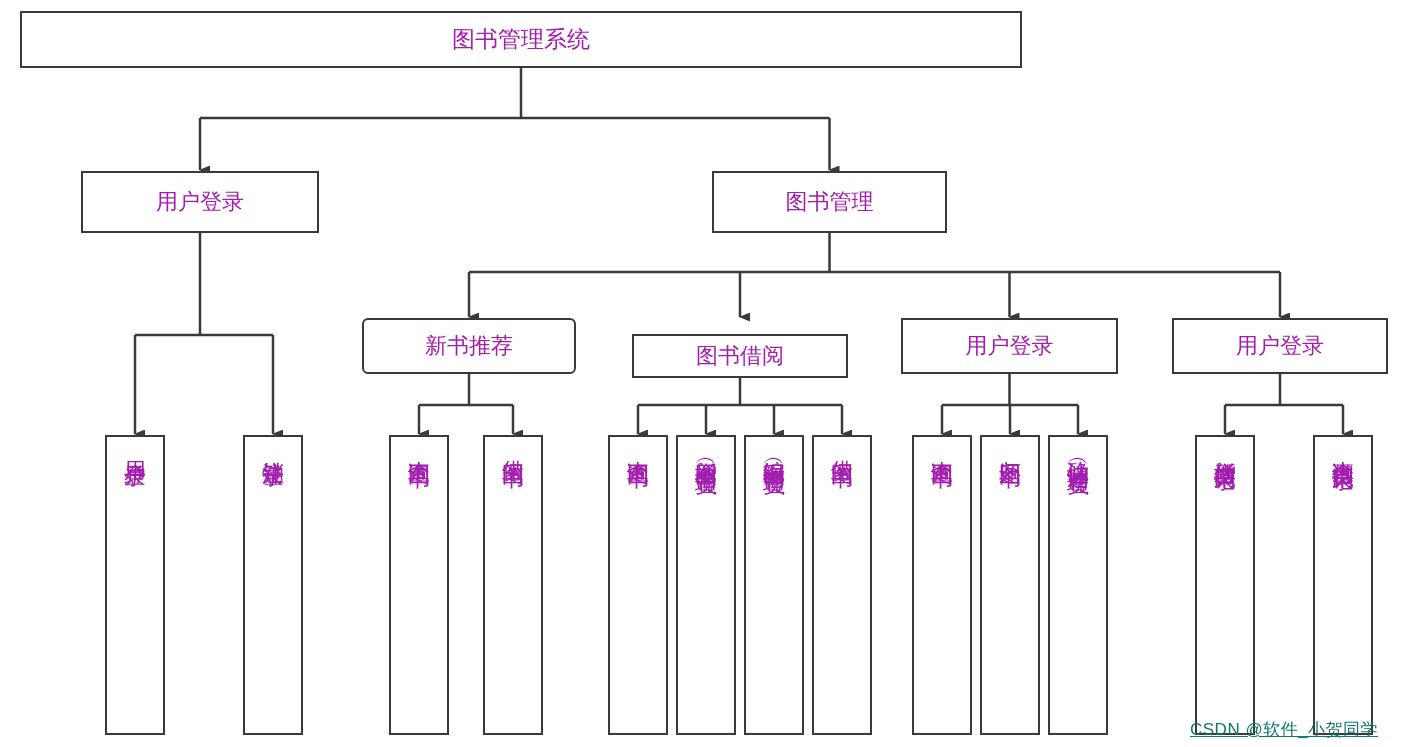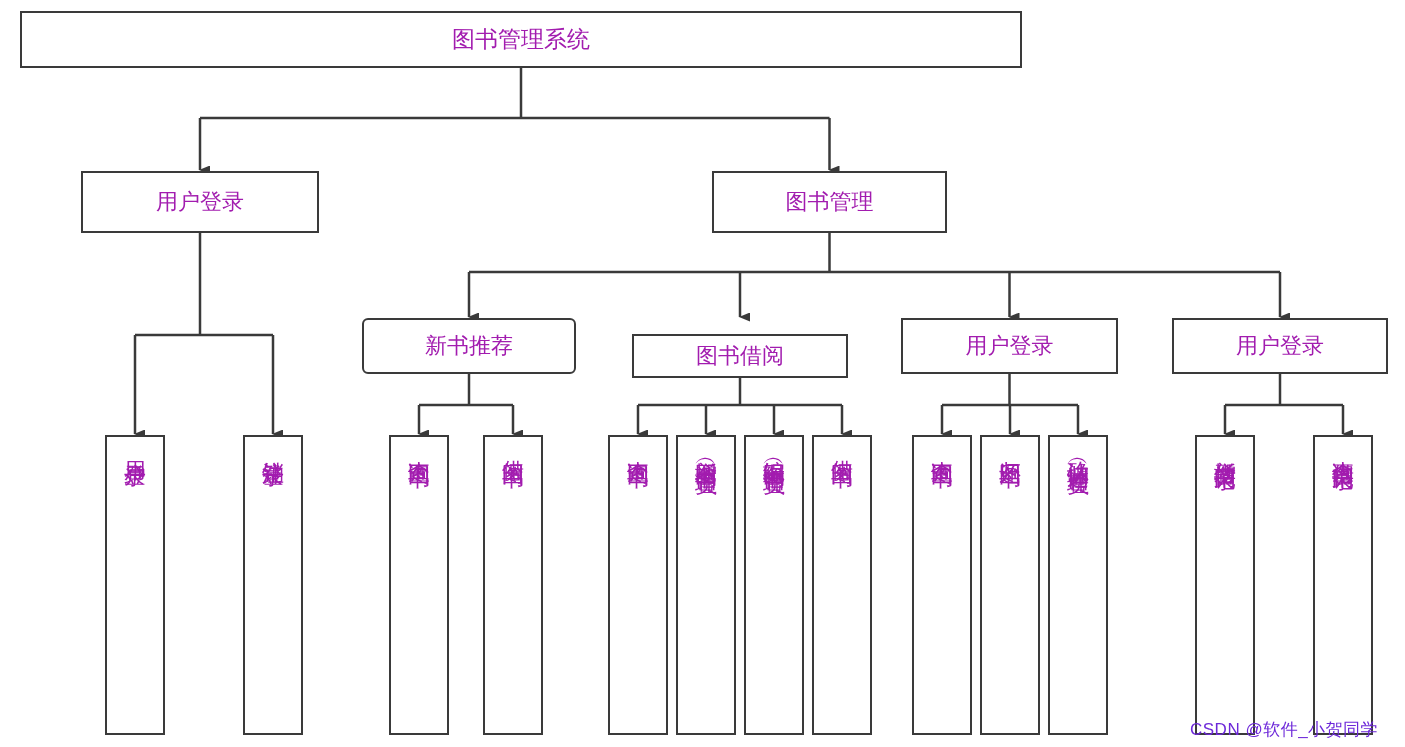--- a/index.html
+++ b/index.html
@@ -56,24 +56,25 @@
   }
   .node.vert .node-label {
     writing-mode: vertical-rl;
     text-orientation: upright;
     font-size: 22px;
     letter-spacing: 2px;
     line-height: 1;
   }
   .watermark {
     position: absolute;
-    color: #6d28d9;
+    color: #0f766e;
     font-size: 17px;
     white-space: nowrap;
     letter-spacing: 0.5px;
+    text-decoration: underline;
   }
 </style>
 </head>
 <body>
 
 <div id="diagram-root">
   <svg class="wires" viewBox="0 0 1405 747">
     <defs>
       <marker id="arrowhead" markerWidth="9" markerHeight="11" refX="4.5" refY="10" orient="auto" markerUnits="userSpaceOnUse">
         <polygon points="0,0 9,0 4.5,11" fill="#3a3a3a"></polygon>

